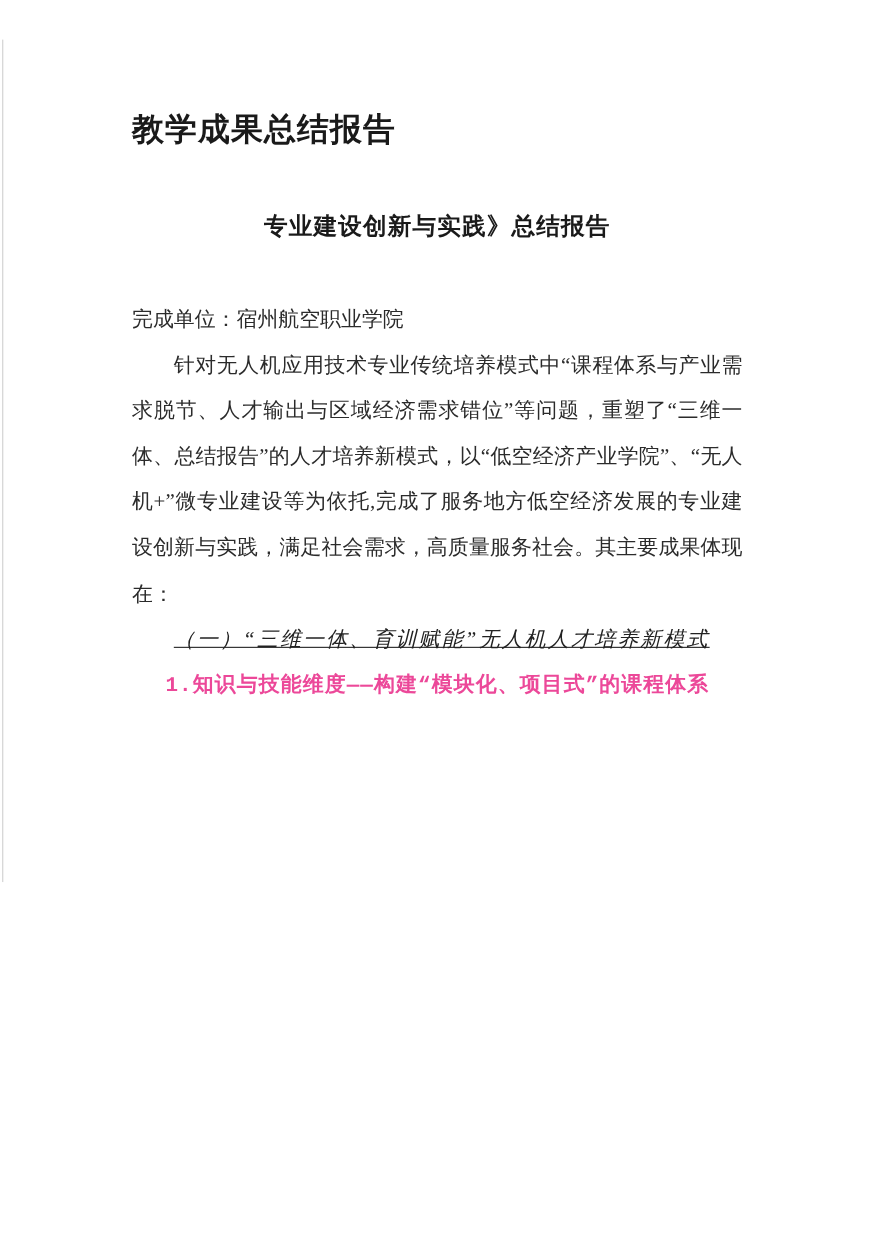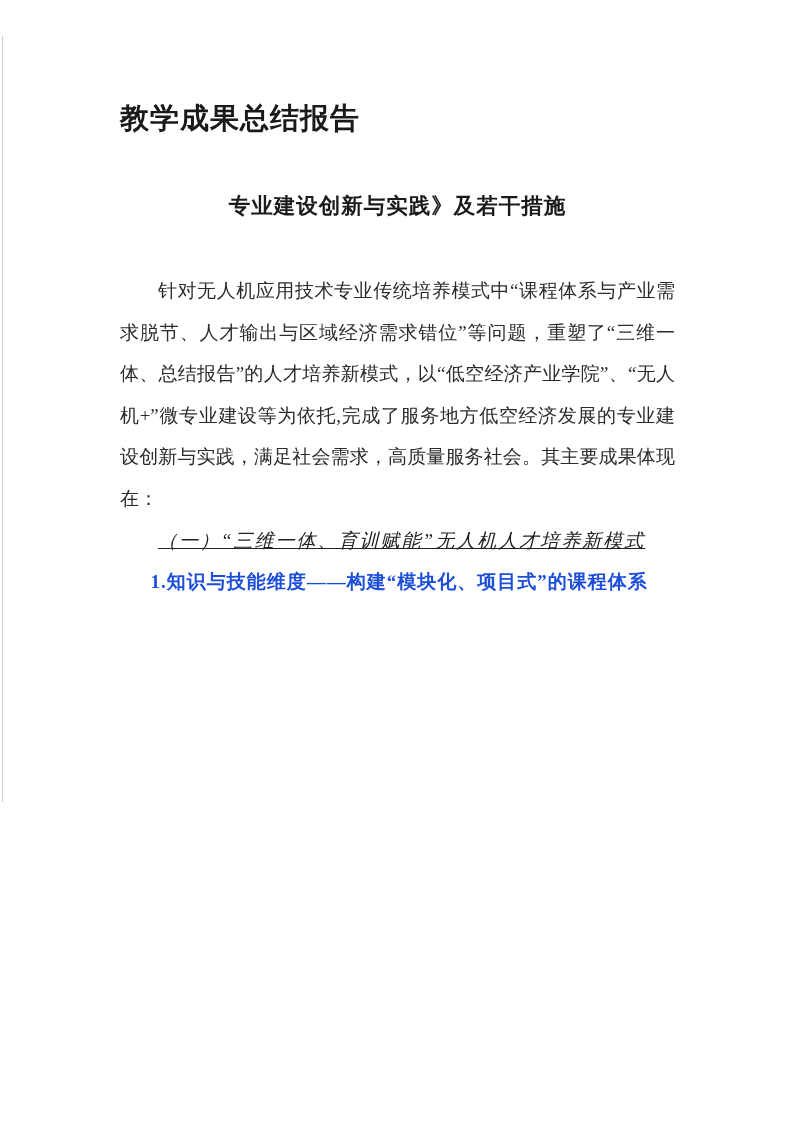--- a/index.html
+++ b/index.html
@@ -77,21 +77,22 @@
     font-style: italic;
     letter-spacing: 2px;
     color: #222222;
     text-decoration: underline;
   }
   .sub-heading-bold {
     margin: 0;
     text-indent: 1.6em;
     font-weight: bold;
     letter-spacing: 1px;
-    color: #1d4ed8;
+    color: #ec4899;
+    font-family: Liberation Mono, monospace;
   }
   .page-number {
     position: absolute;
     left: 0;
     right: 0;
     top: 1034px;
     text-align: center;
     font-size: 14.5px;
     color: #222222;
   }
@@ -100,25 +101,26 @@
 <body>
 
 <div class="page">
   <div class="edge-line"></div>
 
   <div class="content">
 
     <h1 class="doc-title">教学成果总结报告</h1>
 
     <div class="report-title">
-      <div>专业建设创新与实践》及若干措施</div>
+      <div>专业建设创新与实践》总结报告</div>
     </div>
 
     <div class="body-text">
 
+      <p class="info-line">完成单位：宿州航空职业学院</p>
 
 
 
 
       <p class="para">针对无人机应用技术专业传统培养模式中“课程体系与产业需求脱节、人才输出与区域经济需求错位”等问题，重塑了“三维一体、总结报告”的人才培养新模式，以“低空经济产业学院”、“无人机+”微专业建设等为依托,完成了服务地方低空经济发展的专业建设创新与实践，满足社会需求，高质量服务社会。其主要成果体现在：</p>
 
       <p class="sub-heading-kai">（一）“三维一体、育训赋能”无人机人才培养新模式</p>
 
       <p class="sub-heading-bold">1.知识与技能维度——构建“模块化、项目式”的课程体系</p>
 

